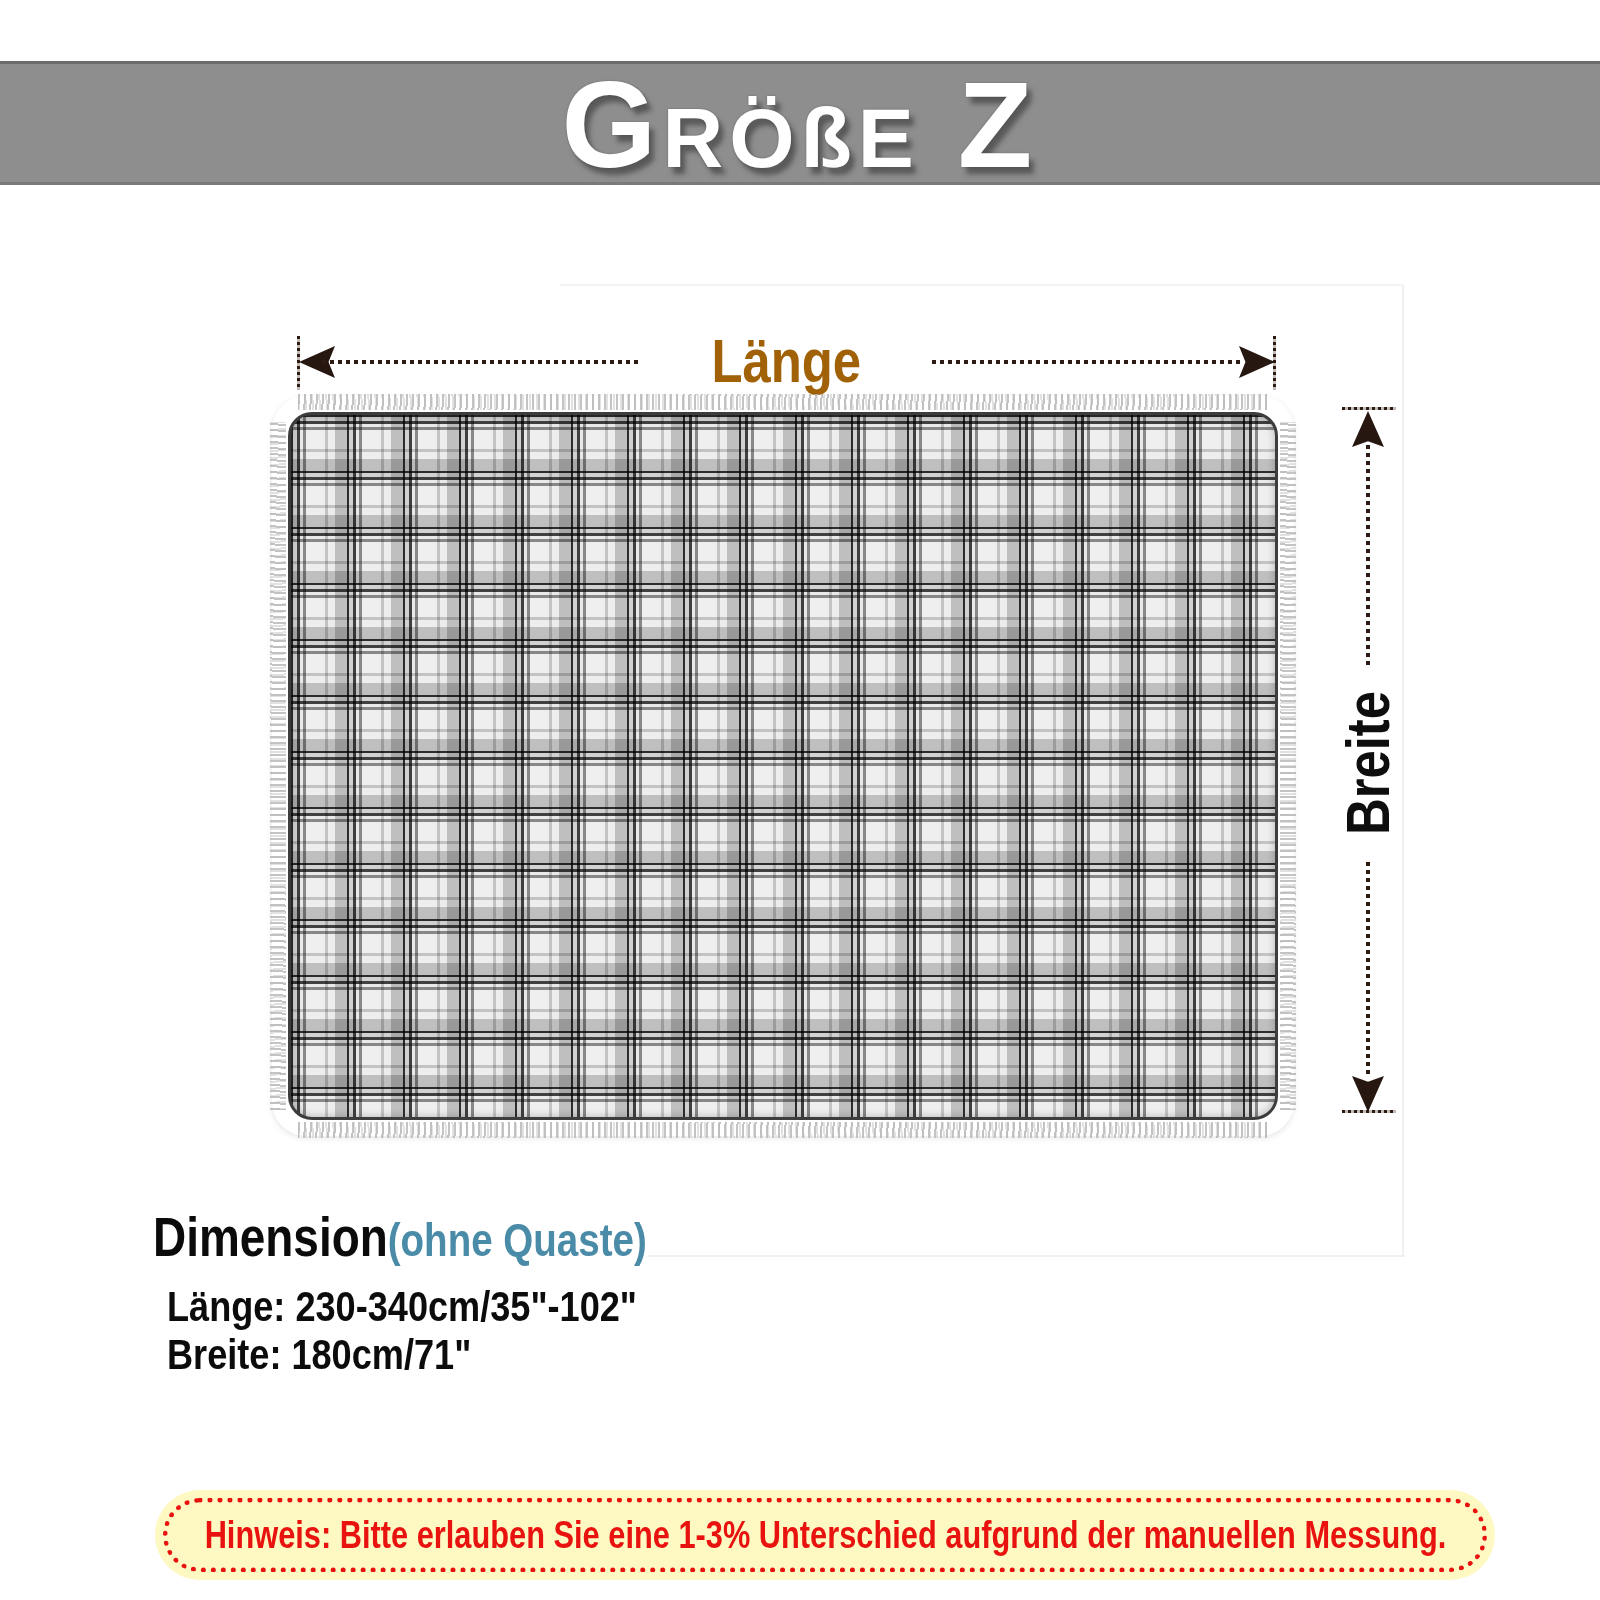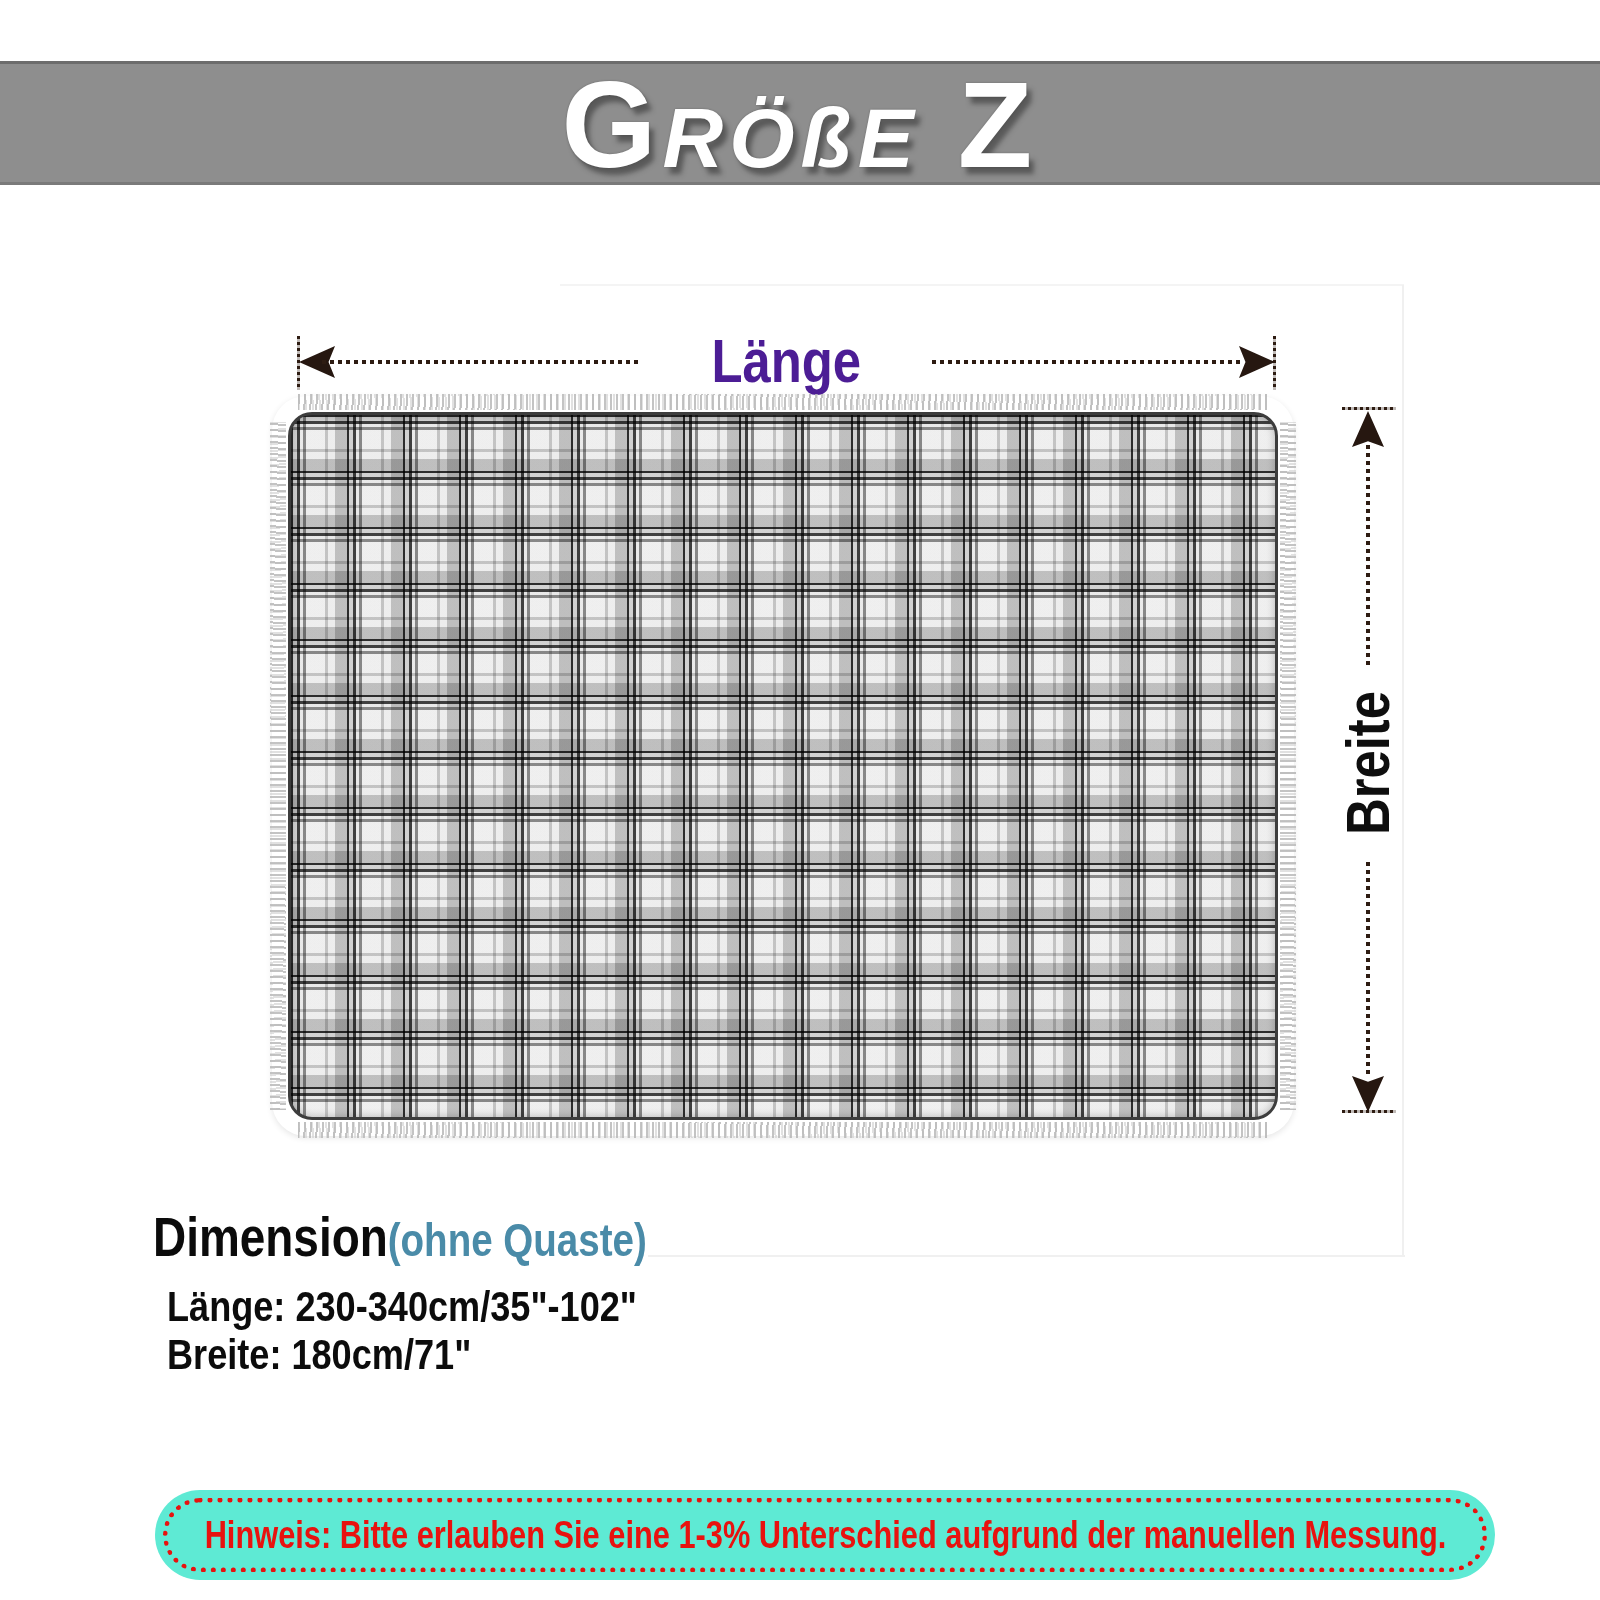--- a/index.html
+++ b/index.html
@@ -7,41 +7,41 @@
         font-family:"Liberation Sans","DejaVu Sans",sans-serif;}
 
   
   .banner{position:absolute;left:0;top:61px;width:100%;height:118px;background:#8e8e8e;
           border-top:3px solid #6c6c6c;border-bottom:3px solid #7a7a7a;}
   .banner-title{position:absolute;left:0;top:0;width:100%;height:100%;
                 display:flex;justify-content:center;align-items:baseline;
                 color:#fff;font-weight:bold;letter-spacing:6px;line-height:1;
                 text-shadow:0 0 2px rgba(40,40,40,.4),5px 7px 5px rgba(45,45,45,.55);}
   .cap-big{font-size:122px;}
-  .cap-small{font-size:84px;font-style:italic;}
+  .cap-small{font-size:84px;}
   .word-gap{margin-left:38px;}
 
   
   .edge-v{position:absolute;left:1402px;top:285px;width:2px;height:972px;background:#f0f0f0;}
   .edge-h-top{position:absolute;left:560px;top:284px;width:844px;height:2px;background:#f4f4f4;}
   .edge-h-bottom{position:absolute;left:648px;top:1255px;width:757px;height:2px;background:#f0f0f0;}
 
   
   .dot-h{position:absolute;height:4px;background:repeating-linear-gradient(90deg,#2e1c12 0 4px,rgba(0,0,0,0) 4px 8px);}
   .dot-v{position:absolute;width:4px;background:repeating-linear-gradient(180deg,#2e1c12 0 4px,rgba(0,0,0,0) 4px 8px);}
   .tick-v{position:absolute;width:3px;height:54px;background:repeating-linear-gradient(180deg,#2e1c12 0 3px,rgba(46,28,18,.3) 3px 6px);}
   .tick-h{position:absolute;width:54px;height:3px;background:repeating-linear-gradient(90deg,#2e1c12 0 3px,rgba(46,28,18,.3) 3px 6px);}
   .head{position:absolute;background:#261710;}
   .head-left {left:299px;top:346px;width:36px;height:32px;clip-path:polygon(0% 50%,100% 0%,82% 50%,100% 100%);}
   .head-right{left:1239px;top:346px;width:36px;height:32px;clip-path:polygon(100% 50%,0% 0%,18% 50%,0% 100%);}
   .head-up   {left:1352px;top:411px;width:32px;height:36px;clip-path:polygon(50% 0%,100% 100%,50% 84%,0% 100%);}
   .head-down {left:1352px;top:1076px;width:32px;height:36px;clip-path:polygon(50% 100%,100% 0%,50% 16%,0% 0%);}
 
   .len-label{position:absolute;left:640px;top:330px;width:292px;text-align:center;
-             font-size:62px;font-weight:bold;color:#4c1d95;line-height:1;}
+             font-size:62px;font-weight:bold;color:#a16207;line-height:1;}
   .len-label span{display:inline-block;transform:scaleX(.82);transform-origin:center;}
   .wid-label{position:absolute;left:1368px;top:763px;white-space:nowrap;
              font-size:62px;font-weight:bold;color:#0e0e0e;line-height:1;
              transform:translate(-50%,-50%) rotate(-90deg) scaleX(.82);}
 
   
   .blanket{position:absolute;left:272px;top:396px;width:1022px;height:740px;
            background:#fff;border-radius:34px;box-shadow:0 2px 6px rgba(0,0,0,.10);}
   .plaid{position:absolute;left:16px;top:16px;right:16px;bottom:16px;
          border-radius:24px;border:3px solid #3d3d3d;
@@ -74,21 +74,21 @@
   
   .dim-title-row{position:absolute;left:153px;top:1204px;white-space:nowrap;
                  transform:scaleX(.82);transform-origin:left top;line-height:1.18;}
   .dim-title{font-size:56px;font-weight:bold;color:#0b0b0b;}
   .dim-subtitle{font-size:47px;font-weight:bold;color:#4a8ba8;}
   .dim-lines{position:absolute;left:167px;top:1283px;font-size:42px;font-weight:bold;color:#0c0c0c;
              line-height:48px;transform:scaleX(.86);transform-origin:left top;white-space:nowrap;}
 
   
   .notice{position:absolute;left:155px;top:1490px;width:1340px;height:90px;
-          background:#5eead4;border-radius:45px;}
+          background:#fef9c3;border-radius:45px;}
   .notice-border{position:absolute;left:8px;top:8px;right:8px;bottom:8px;
                  border:5px dotted #e8120f;border-radius:37px;
                  display:flex;align-items:center;justify-content:center;}
   .notice-text{font-size:38px;font-weight:bold;color:#e8120f;white-space:nowrap;
                transform:scaleX(.81);transform-origin:center;}
 </style>
 </head>
 <body>
 
 <div class="page">

